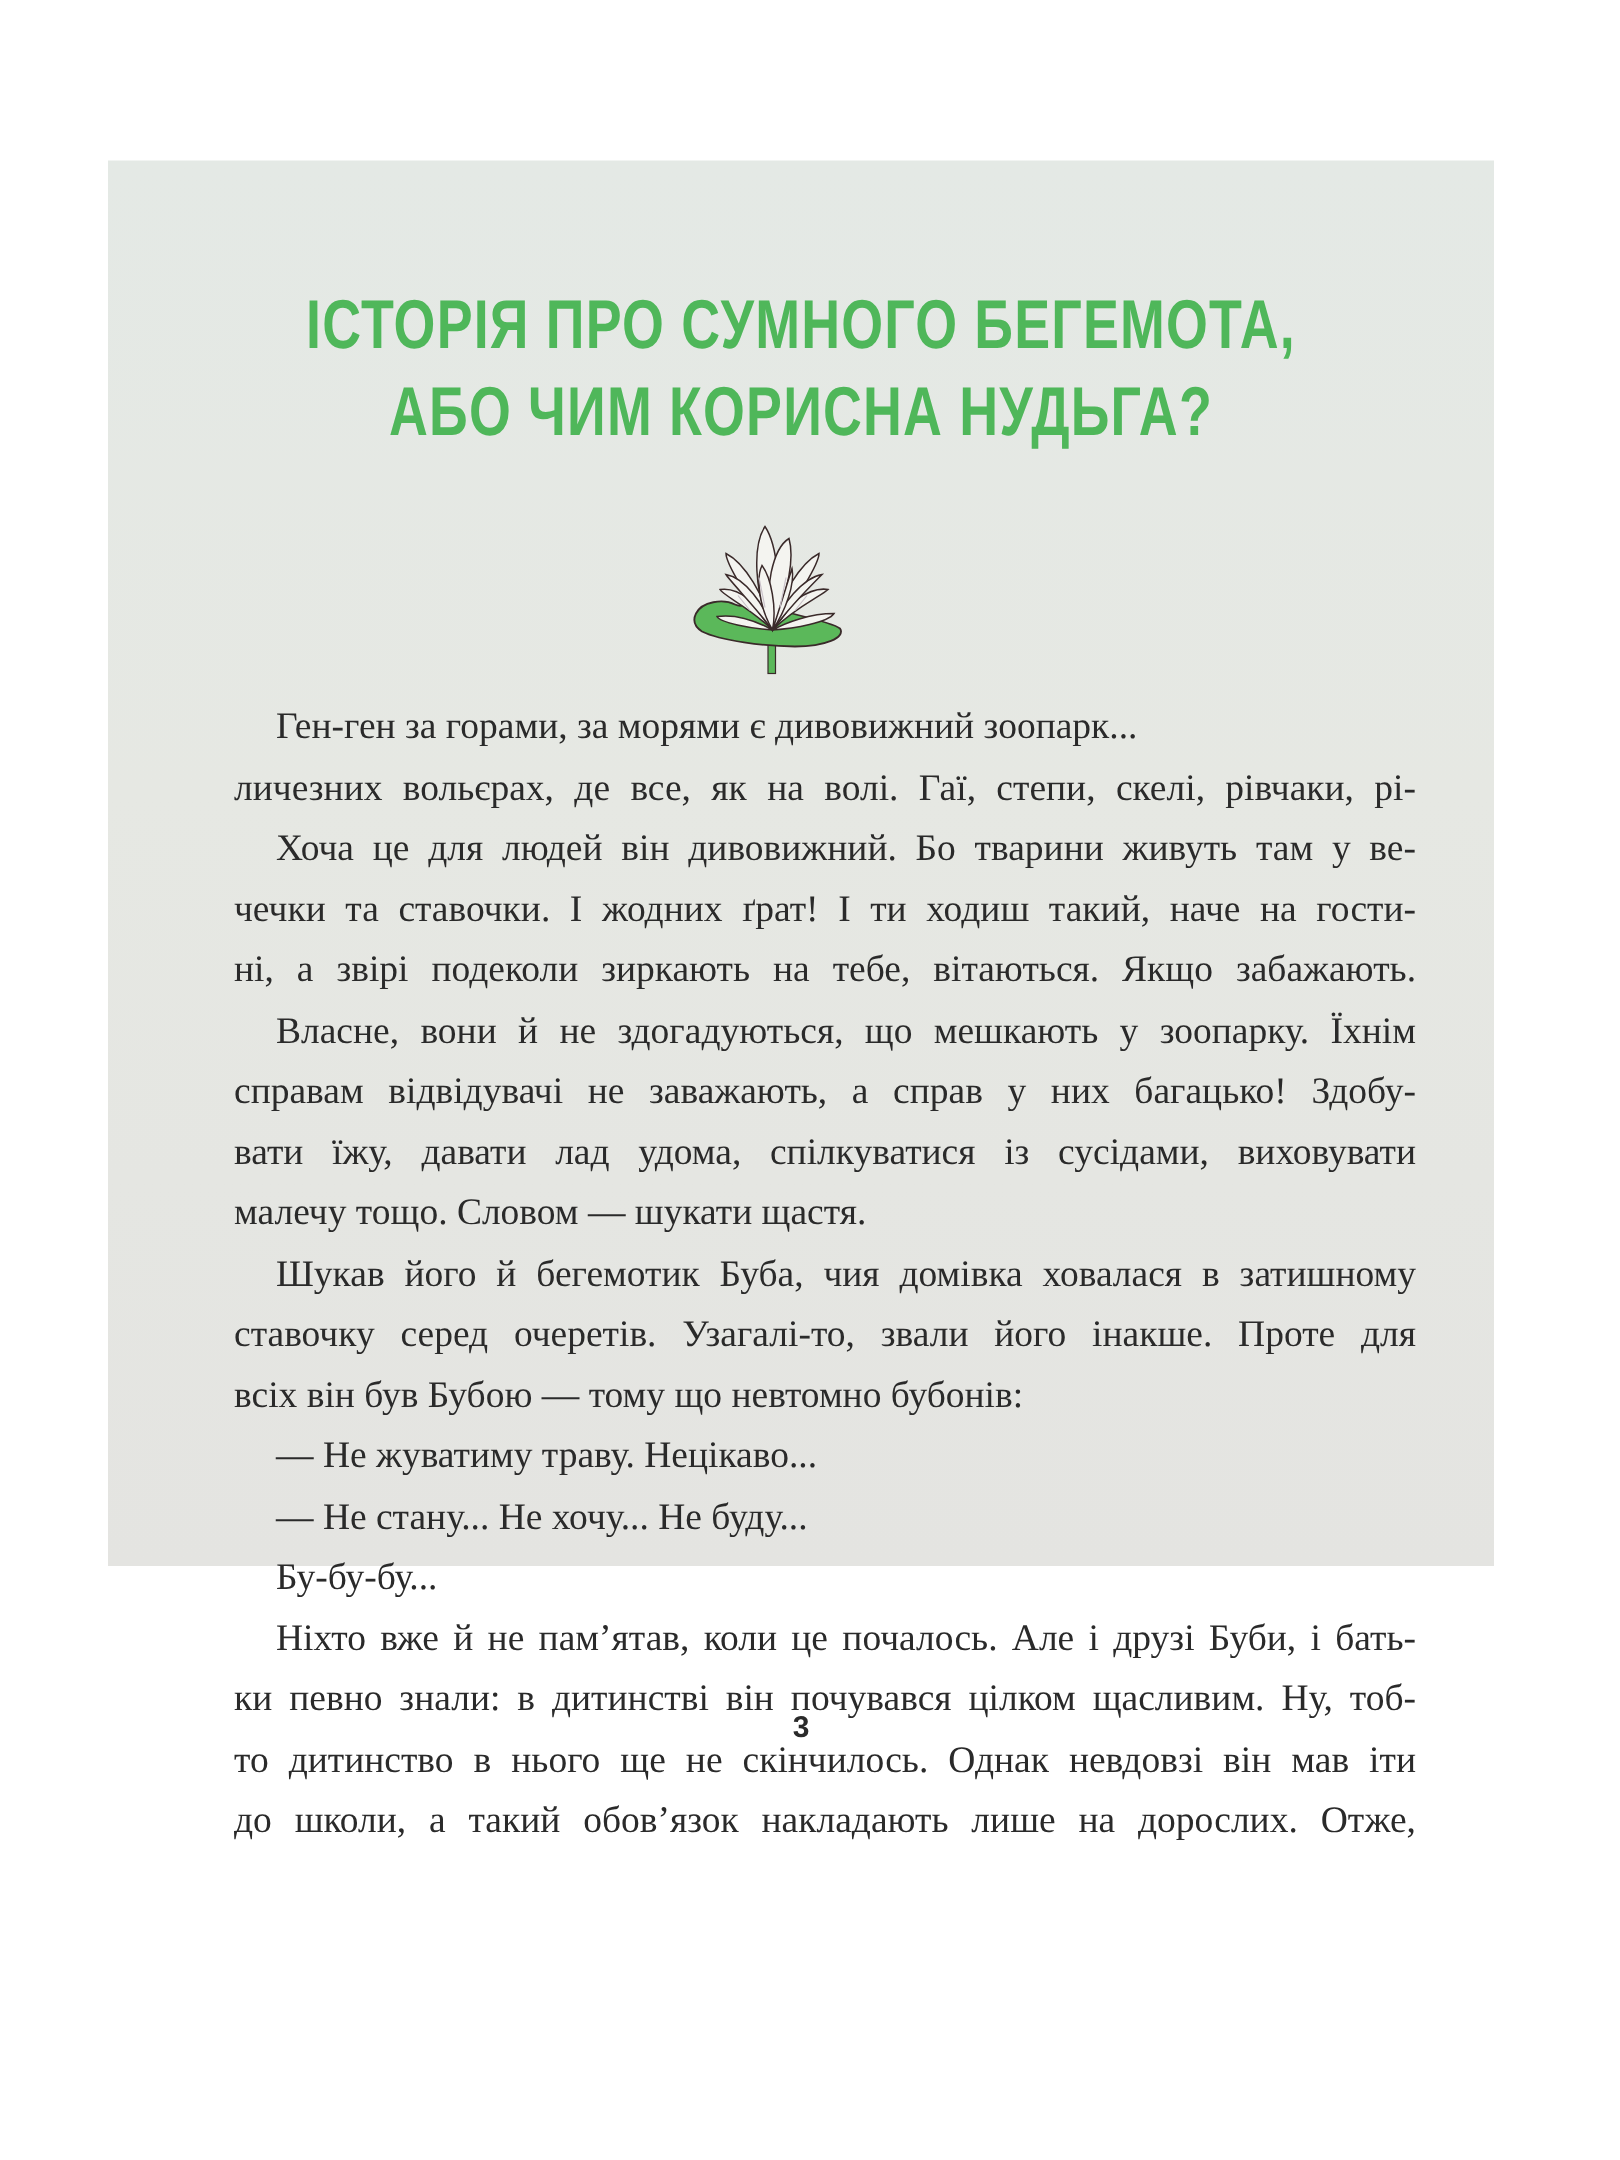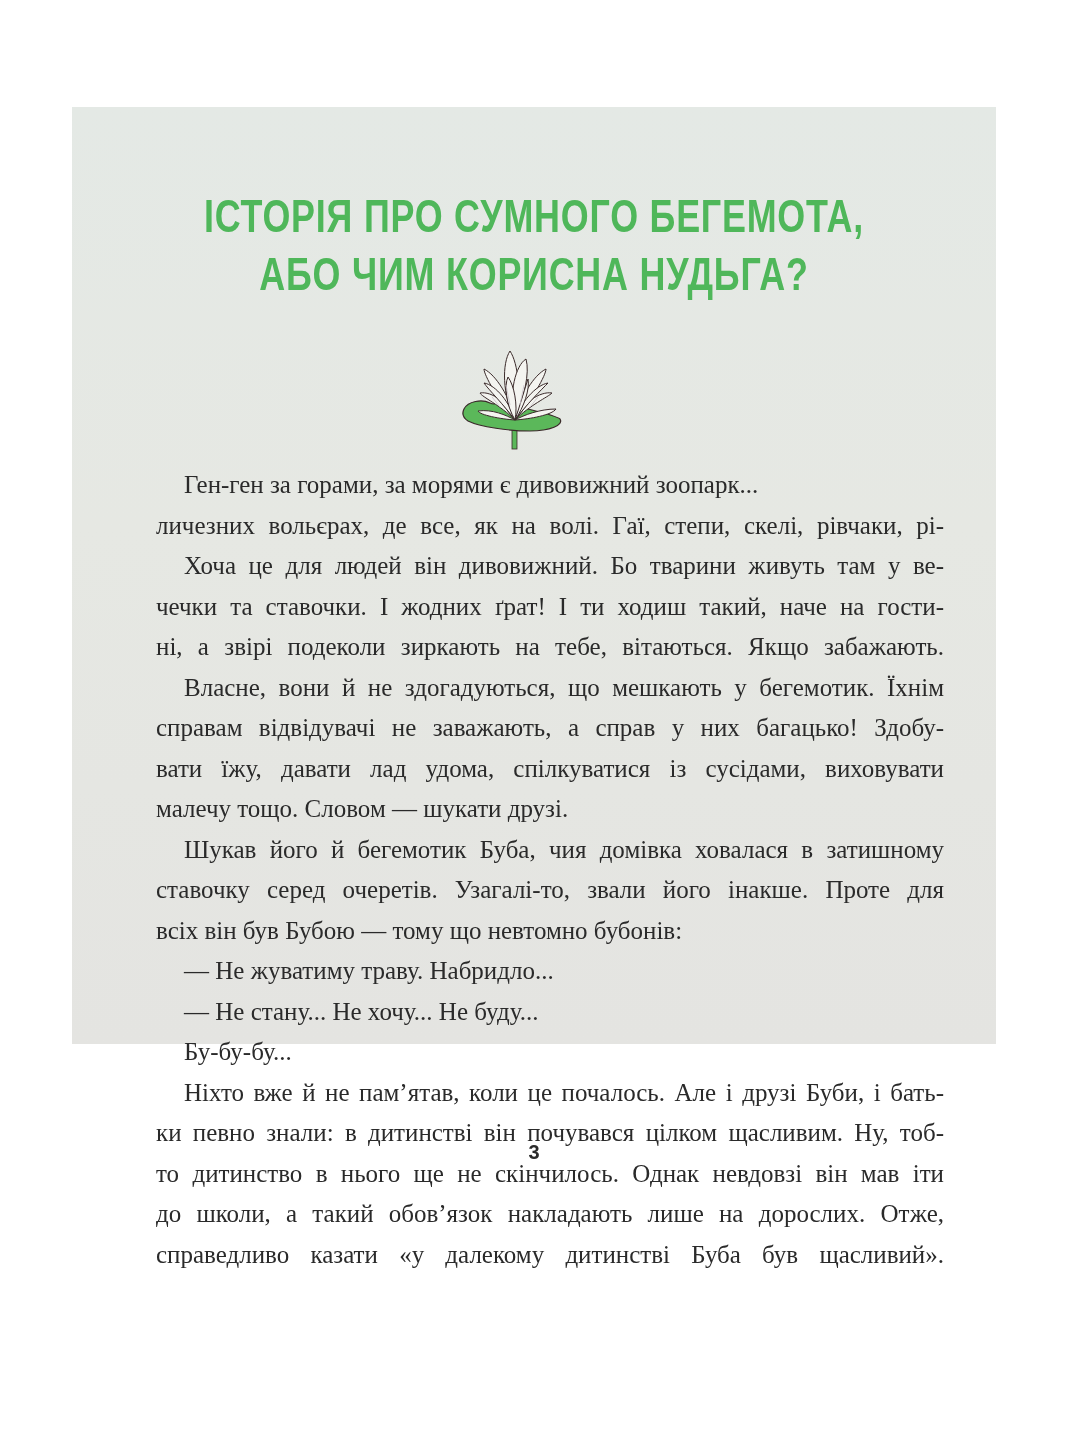--- a/index.html
+++ b/index.html
@@ -69,31 +69,30 @@
         <path d="M70,62 L78,52"></path>
     </g>
   </svg>
 
   <div class="body-text">
     <div class="line indent">Ген-ген за горами, за морями є дивовижний зоопарк...</div>
     <div class="line justify">личезних вольєрах, де все, як на волі. Гаї, степи, скелі, рівчаки, рі-</div>
     <div class="line indent justify">Хоча це для людей він дивовижний. Бо тварини живуть там у ве-</div>
     <div class="line justify">чечки та ставочки. І жодних ґрат! І ти ходиш такий, наче на гости-</div>
     <div class="line justify">ні, а звірі подеколи зиркають на тебе, вітаються. Якщо забажають.</div>
-    <div class="line indent justify">Власне, вони й не здогадуються, що мешкають у бегемотик. Їхнім</div>
+    <div class="line indent justify">Власне, вони й не здогадуються, що мешкають у зоопарку. Їхнім</div>
     <div class="line justify">справам відвідувачі не заважають, а справ у них багацько! Здобу-</div>
     <div class="line justify">вати їжу, давати лад удома, спілкуватися із сусідами, виховувати</div>
-    <div class="line">малечу тощо. Словом — шукати друзі.</div>
+    <div class="line">малечу тощо. Словом — шукати щастя.</div>
     <div class="line indent justify">Шукав його й бегемотик Буба, чия домівка ховалася в затишному</div>
     <div class="line justify">ставочку серед очеретів. Узагалі-то, звали його інакше. Проте для</div>
     <div class="line">всіх він був Бубою — тому що невтомно бубонів:</div>
-    <div class="line indent">— Не жуватиму траву. Набридло...</div>
+    <div class="line indent">— Не жуватиму траву. Нецікаво...</div>
     <div class="line indent">— Не стану... Не хочу... Не буду...</div>
     <div class="line indent">Бу-бу-бу...</div>
     <div class="line indent justify">Ніхто вже й не пам’ятав, коли це почалось. Але і друзі Буби, і бать-</div>
     <div class="line justify">ки певно знали: в дитинстві він почувався цілком щасливим. Ну, тоб-</div>
     <div class="line justify">то дитинство в нього ще не скінчилось. Однак невдовзі він мав іти</div>
     <div class="line justify">до школи, а такий обов’язок накладають лише на дорослих. Отже,</div>
-    <div class="line justify">справедливо казати «у далекому дитинстві Буба був щасливий».</div>
   </div>
 
   <div class="page-number">3</div>
 </div>
 
 </body></html>

